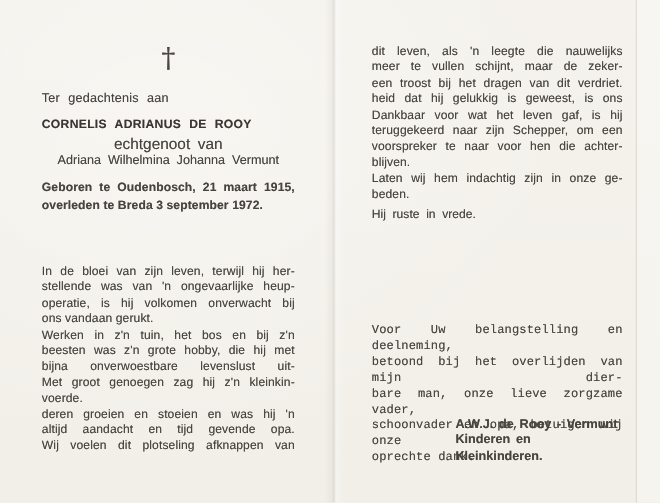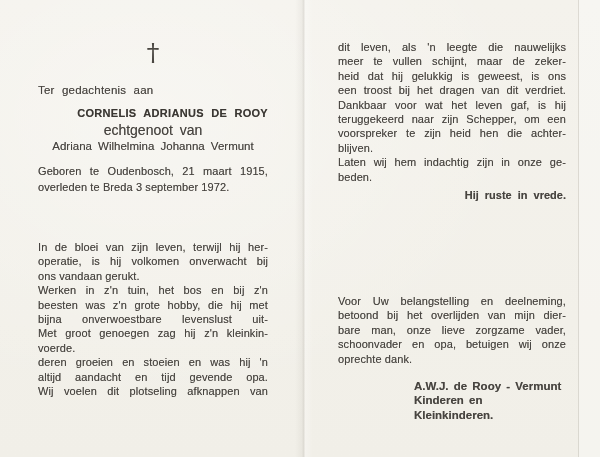--- a/index.html
+++ b/index.html
@@ -67,21 +67,21 @@
   .dedication {
     top: 83px;
     text-align: left;
     font-size: 11.5px;
     line-height: 14px;
     word-spacing: 4px;
     letter-spacing: 0.2px;
   }
   .deceased-name {
     top: 106px;
-    text-align: right;
+    text-align: left;
     font-size: 11px;
     line-height: 14px;
     font-weight: bold;
     letter-spacing: 0.3px;
     word-spacing: 4px;
     color: #3a3733;
   }
   .spouse-intro {
     top: 123px;
     text-align: center;
@@ -89,44 +89,43 @@
     line-height: 14px;
     word-spacing: 3px;
   }
   .spouse-name {
     top: 139px;
     text-align: center;
     font-size: 11.5px;
     line-height: 14px;
     word-spacing: 3px;
   }
-  .dates { top: 163px; }
+  .dates { top: 163px; font-weight: bold; }
   .dates .line { line-height: 16.3px; }
 
   .body-block  { top: 240px; }
   .line {
     font-size: 11px;
     line-height: 14.4px;
     letter-spacing: 0.1px;
     text-align: justify;
     text-align-last: justify;
     white-space: normal;
   }
   .line.end { text-align-last: left; }
 
   .paraA { top: 40px; }
   .rest-line {
     top: 188px;
-    text-align: right;
+    text-align: left;
     font-size: 11px;
     line-height: 14.4px;
     word-spacing: 3px;
-    font-weight: bold;
-  }
-  .thanks { top: 294px; }
+  }
+  .thanks { top: 294px; font-family: Liberation Mono, monospace; }
   .signature {
     top: 379px;
     box-sizing: border-box;
     padding-left: 76px;
     font-weight: bold;
   }
   .signature .sig-line {
     font-size: 11.5px;
     line-height: 14.4px;
     word-spacing: 2px;
@@ -154,44 +153,45 @@
 
     <div class="abs spouse-name">Adriana Wilhelmina Johanna Vermunt</div>
 
     <div class="abs dates">
       <div class="line">Geboren te Oudenbosch, 21 maart 1915,</div>
       <div class="line end">overleden te Breda 3 september 1972.</div>
     </div>
 
     <div class="abs body-block">
       <div class="line">In de bloei van zijn leven, terwijl hij her-</div>
+      <div class="line">stellende was van 'n ongevaarlijke heup-</div>
       <div class="line">operatie, is hij volkomen onverwacht bij</div>
       <div class="line end">ons vandaan gerukt.</div>
       <div class="line">Werken in z'n tuin, het bos en bij z'n</div>
       <div class="line">beesten was z'n grote hobby, die hij met</div>
       <div class="line">bijna onverwoestbare levenslust uit-</div>
       <div class="line">Met groot genoegen zag hij z'n kleinkin-</div>
       <div class="line end">voerde.</div>
       <div class="line">deren groeien en stoeien en was hij 'n</div>
       <div class="line">altijd aandacht en tijd gevende opa.</div>
       <div class="line">Wij voelen dit plotseling afknappen van</div>
     </div>
 
   </section>
 
   <section class="page right">
 
     <div class="abs paraA">
       <div class="line">dit leven, als 'n leegte die nauwelijks</div>
       <div class="line">meer te vullen schijnt, maar de zeker-</div>
+      <div class="line">een troost bij het dragen van dit verdriet.</div>
       <div class="line">heid dat hij gelukkig is geweest, is ons</div>
-      <div class="line">een troost bij het dragen van dit verdriet.</div>
       <div class="line">Dankbaar voor wat het leven gaf, is hij</div>
       <div class="line">teruggekeerd naar zijn Schepper, om een</div>
-      <div class="line">voorspreker te zijn heid hen die achter-</div>
+      <div class="line">voorspreker te naar voor hen die achter-</div>
       <div class="line end">blijven.</div>
       <div class="line">Laten wij hem indachtig zijn in onze ge-</div>
       <div class="line end">beden.</div>
     </div>
 
     <div class="abs rest-line">Hij ruste in vrede.</div>
 
     <div class="abs thanks">
       <div class="line">Voor Uw belangstelling en deelneming,</div>
       <div class="line">betoond bij het overlijden van mijn dier-</div>

